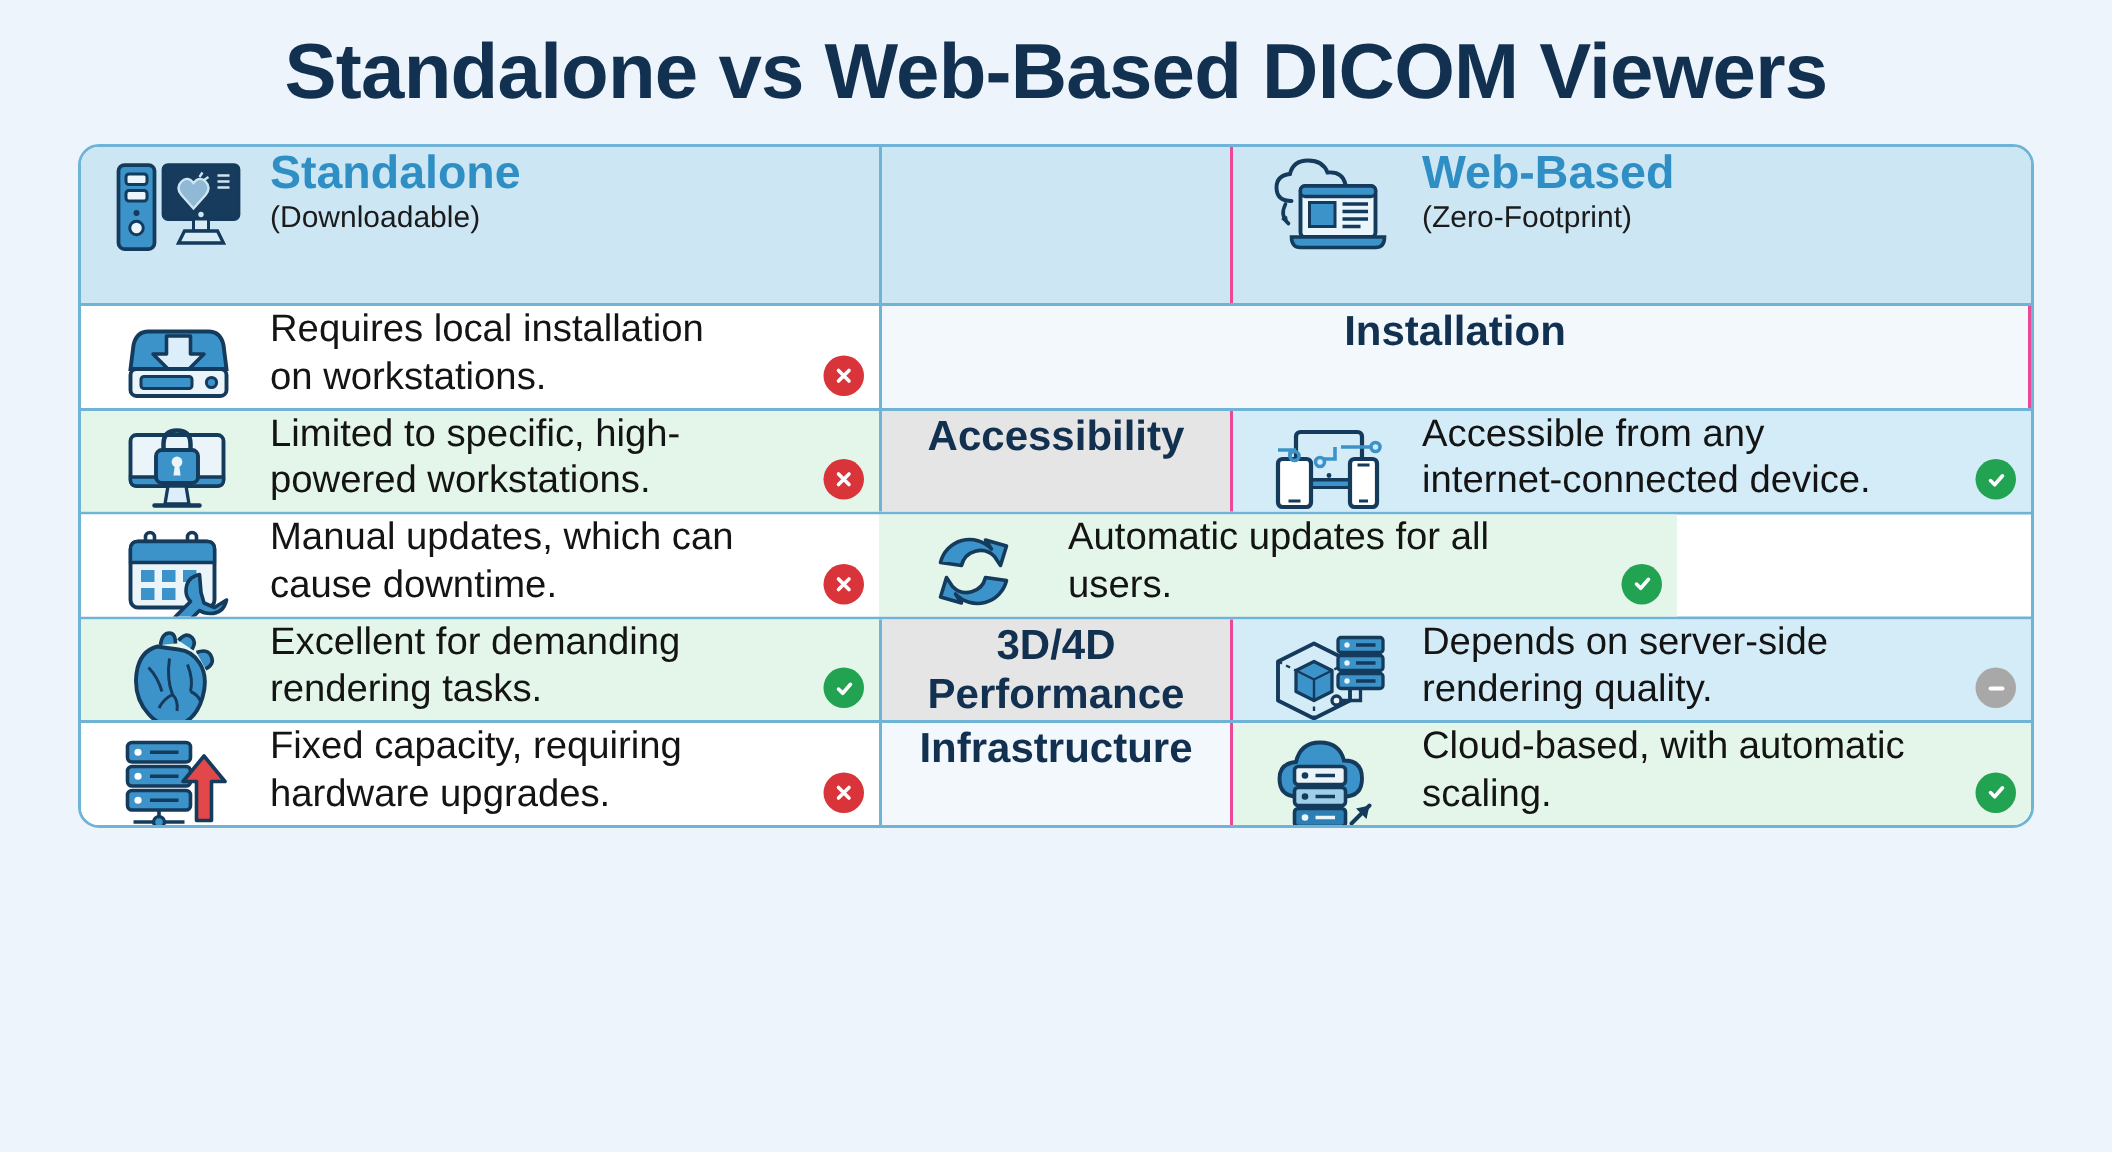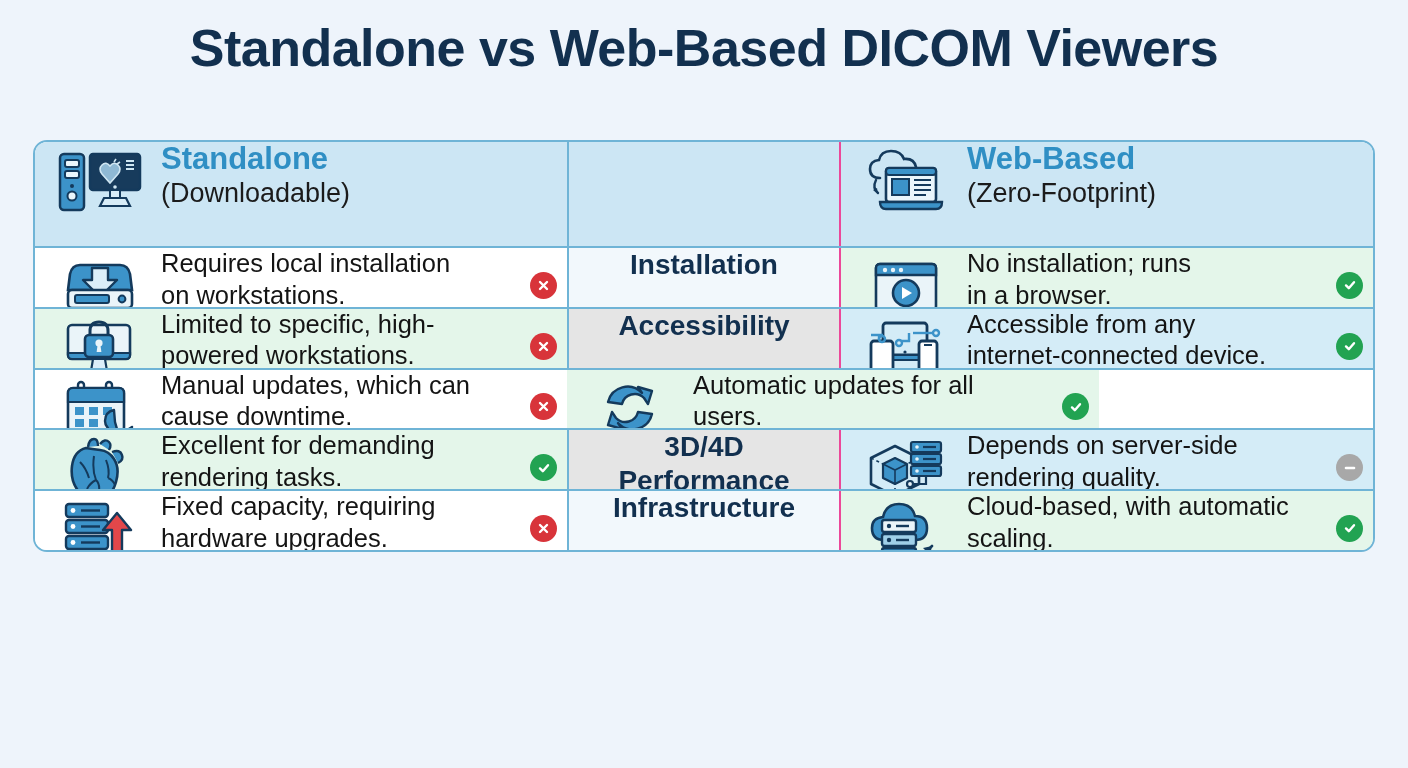--- a/index.html
+++ b/index.html
@@ -9,24 +9,23 @@
     height: 768px;
     background: #eef4fb;
     font-family: "Liberation Sans", sans-serif;
     overflow: hidden;
   }
 
   .page {
     width: 1408px;
     height: 552px;
     position: relative;
-    padding: 0 33px;
+    padding: 0 52px;
     display: flex;
     flex-direction: column;
-    gap: 44px;
   }
 
   
   .title {
     text-align: center;
     font-size: 52px;
     font-weight: bold;
     color: #12304f;
     letter-spacing: -0.5px;
     line-height: 1;
@@ -89,21 +88,21 @@
 
   
   .head-text { display: flex; flex-direction: column; justify-content: center; }
   .head-main {
     font-size: 31px;
     font-weight: bold;
     color: #2f8fc4;
     line-height: 1.1;
   }
   .head-sub {
-    font-size: 27px;
+    font-size: 20px;
     color: #1b1b1b;
     line-height: 1.15;
     margin-top: 2px;
   }
 
   
   .cell-text {
     font-size: 25.5px;
     color: #141414;
     line-height: 1.24;
@@ -228,40 +227,20 @@
         <div class="cell-text">Requires local installation
 on workstations.</div>
         <div class="badge neg">
           <svg width="15" height="15" viewBox="0 0 15 15">
               <path d="M4 4 L11 11 M11 4 L4 11" stroke="#fff" stroke-width="2.4" stroke-linecap="round"></path>
             </svg>
         </div>
       </div>
       <div class="cell center bg-cwhite">
         <div class="center-label">Installation</div>
-      </div>
-      <div class="cell side bg-green">
-        <div class="iconbox">
-          <svg width="76" height="66" viewBox="0 0 76 66">
-            <rect x="8" y="10" width="60" height="46" rx="4" fill="#eaf4f9" stroke="#143a5c" stroke-width="2.6"></rect>
-            <path d="M8 14 q0 -4 4 -4 h52 q4 0 4 4 v7 h-60 z" fill="#3c93c9" stroke="#143a5c" stroke-width="2.4"></path>
-            <circle cx="17" cy="16" r="2.2" fill="#eaf4f9"></circle>
-            <circle cx="25" cy="16" r="2.2" fill="#eaf4f9"></circle>
-            <circle cx="33" cy="16" r="2.2" fill="#eaf4f9"></circle>
-            <circle cx="38" cy="39" r="13" fill="#3c93c9" stroke="#143a5c" stroke-width="2.6"></circle>
-            <path d="M34 33 l10 6 l-10 6 z" fill="#fff"></path>
-          </svg>
-        </div>
-        <div class="cell-text">No installation; runs
-in a browser.</div>
-        <div class="badge pos">
-          <svg width="16" height="16" viewBox="0 0 16 16">
-              <path d="M4 8.4 L6.8 11.2 L12 5.2" stroke="#fff" stroke-width="2.4" fill="none" stroke-linecap="round" stroke-linejoin="round"></path>
-            </svg>
-        </div>
       </div>
     </div>
 
     <div class="row data-row">
       <div class="cell side bg-green">
         <div class="iconbox">
           <svg width="76" height="66" viewBox="0 0 76 66">
             <rect x="6" y="10" width="62" height="34" rx="4" fill="#eaf4f9" stroke="#143a5c" stroke-width="2.6"></rect>
             <path d="M6 38 h62 v2 q0 4 -4 4 h-54 q-4 0 -4 -4 z" fill="#3c93c9" stroke="#143a5c" stroke-width="2.2"></path>
             <circle cx="37" cy="41" r="1.8" fill="#143a5c"></circle>

